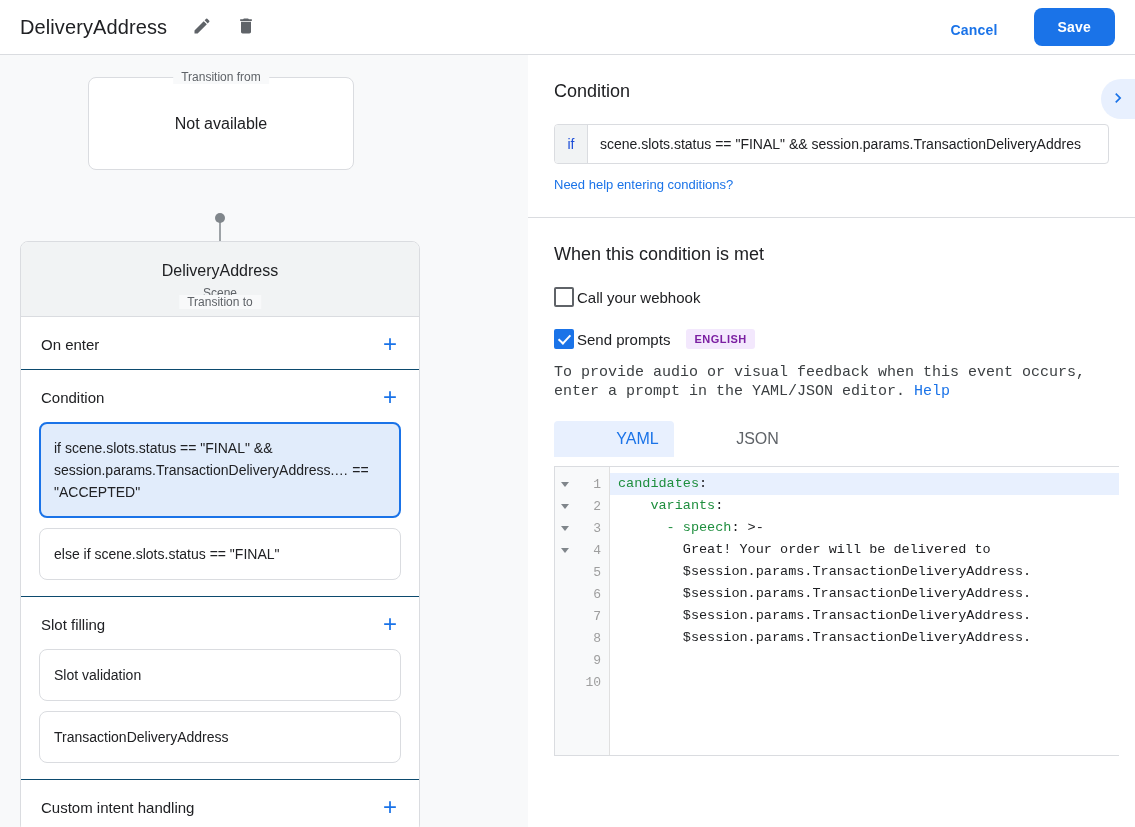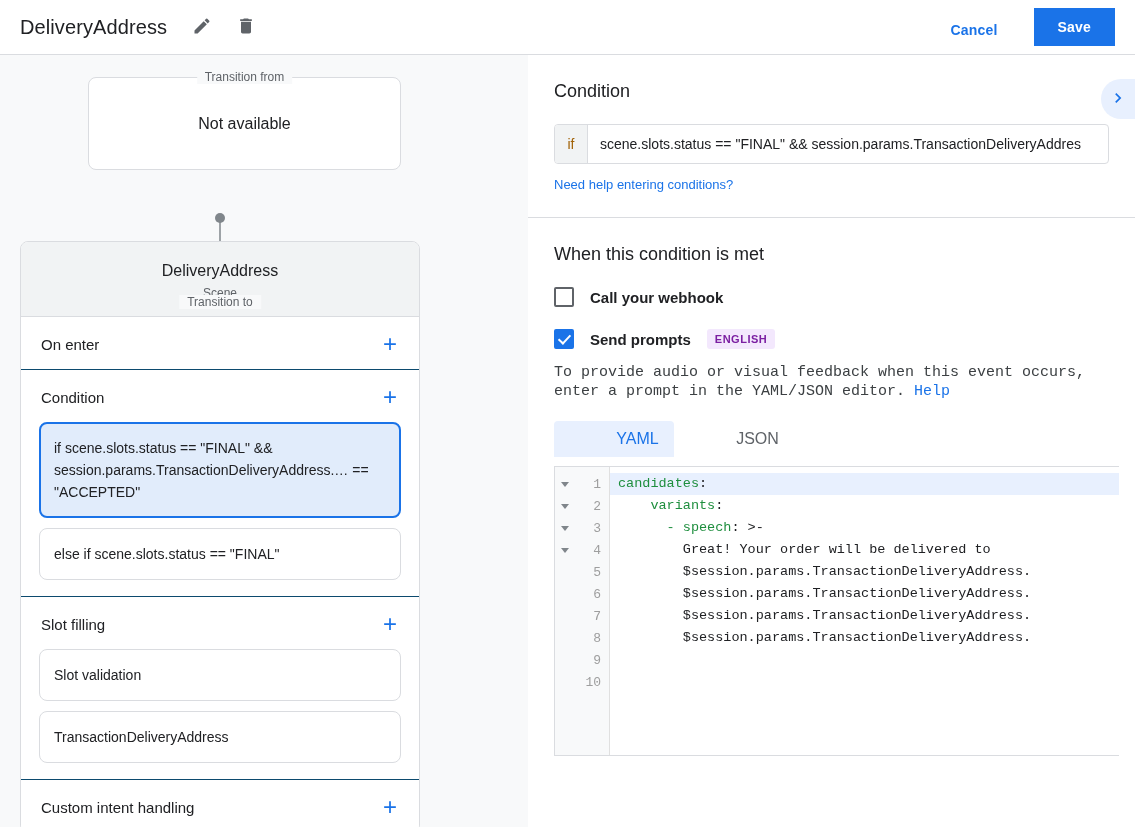--- a/index.html
+++ b/index.html
@@ -26,40 +26,40 @@
   }
   .icon-btn:first-of-type { margin-left: 18px; }
   .icon-btn svg { fill: #5f6368; }
   .topbar-right { margin-left: auto; display: flex; align-items: flex-end; gap: 22px; }
   .btn-text {
     color: #1a73e8; font-size: 14px; font-weight: bold; letter-spacing: .2px;
     background: none; border: none; padding: 8px 14px; border-radius: 4px; cursor: pointer;
   }
   .btn-primary {
     background: #1a73e8; color: #ffffff; font-size: 14px; font-weight: bold;
-    letter-spacing: .2px; border: none; border-radius: 0;
+    letter-spacing: .2px; border: none; border-radius: 8px;
     padding: 0 24px; height: 38px; cursor: pointer;
   }
 
   
   .left-pane {
     position: absolute; top: 55px; left: 0; width: 528px; height: 772px;
     background: #f8f9fa; overflow: hidden;
   }
   .fieldset-box {
     position: relative; border: 1px solid #dadce0; border-radius: 8px;
     background: #ffffff;
   }
   .legend {
     position: absolute; top: -8px; left: 50%; transform: translateX(-50%);
     background: #f8f9fa; padding: 0 8px; font-size: 12px; color: #5f6368;
     white-space: nowrap;
   }
   .from-box {
-    position: absolute; left: 88px; top: 22px; width: 313px; height: 93px;
+    position: absolute; left: 88px; top: 22px; width: 266px; height: 93px;
     display: flex; align-items: center; justify-content: center;
   }
   .from-box .body { font-size: 16px; color: #202124; }
 
   .connector { position: absolute; left: 213px; top: 158px; width: 14px; height: 78px; }
 
   .to-card {
     position: absolute; left: 20px; top: 186px; width: 400px;
     border: 1px solid #dadce0; border-radius: 8px; background: #ffffff;
     overflow: hidden;
@@ -105,21 +105,21 @@
     background: #ffffff; overflow: hidden;
   }
   .cond-block { padding: 26px 26px 24px 26px; border-bottom: 1px solid #dadce0; position: relative; }
   .block-title { font-size: 18px; color: #202124; margin-bottom: 22px; }
   .cond-input-wrap {
     display: flex; border: 1px solid #dadce0; border-radius: 4px; overflow: hidden;
     height: 40px; align-items: stretch; background: #ffffff;
   }
   .cond-if {
     background: #f1f3f4; width: 33px; display: flex; align-items: center;
-    justify-content: center; font-size: 14px; color: #a16207;
+    justify-content: center; font-size: 14px; color: #1d4ed8;
     border-right: 1px solid #dadce0;
   }
   .cond-input {
     flex: 1; border: none; outline: none; padding: 0 12px; font-size: 14px;
     color: #202124; font-family: "Liberation Sans", sans-serif; background: transparent;
   }
   .help-link {
     display: inline-block; margin-top: 13px; font-size: 13px; color: #1a73e8;
     text-decoration: none; cursor: pointer;
   }
@@ -136,21 +136,21 @@
     width: 20px; height: 20px; border: 2px solid #5f6368; border-radius: 2px;
     background: #ffffff; cursor: pointer; flex: none;
   }
   .cbox.checked {
     background: #1a73e8; border-color: #1a73e8; position: relative;
   }
   .cbox.checked::after {
     content: ""; position: absolute; left: 5px; top: 1px; width: 5px; height: 10px;
     border: solid #ffffff; border-width: 0 2px 2px 0; transform: rotate(43deg);
   }
-  .check-label { font-size: 15px; font-weight: bold; color: #202124; margin-left: 16px; }
+  .check-label { font-size: 15px; font-weight: normal; color: #202124; margin-left: 3px; }
   .lang-badge {
     margin-left: 16px; background: #f3e8fd; color: #7b1fa2; font-size: 11px;
     font-weight: bold; letter-spacing: .5px; padding: 4px 8px; border-radius: 3px;
   }
   .hint {
     font-size: 15px; color: #3c4043; margin-top: 14px; line-height: 19px; max-width: 562px; font-family: Liberation Mono, monospace;
   }
   .hint a { color: #1a73e8; text-decoration: none; cursor: pointer; }
 
   .tabs { display: flex; margin-top: 20px; }

